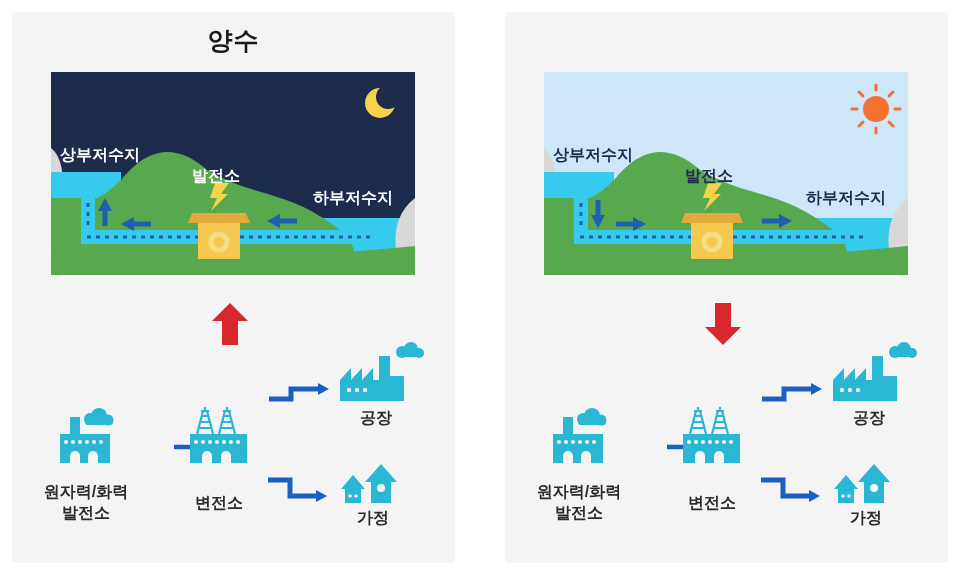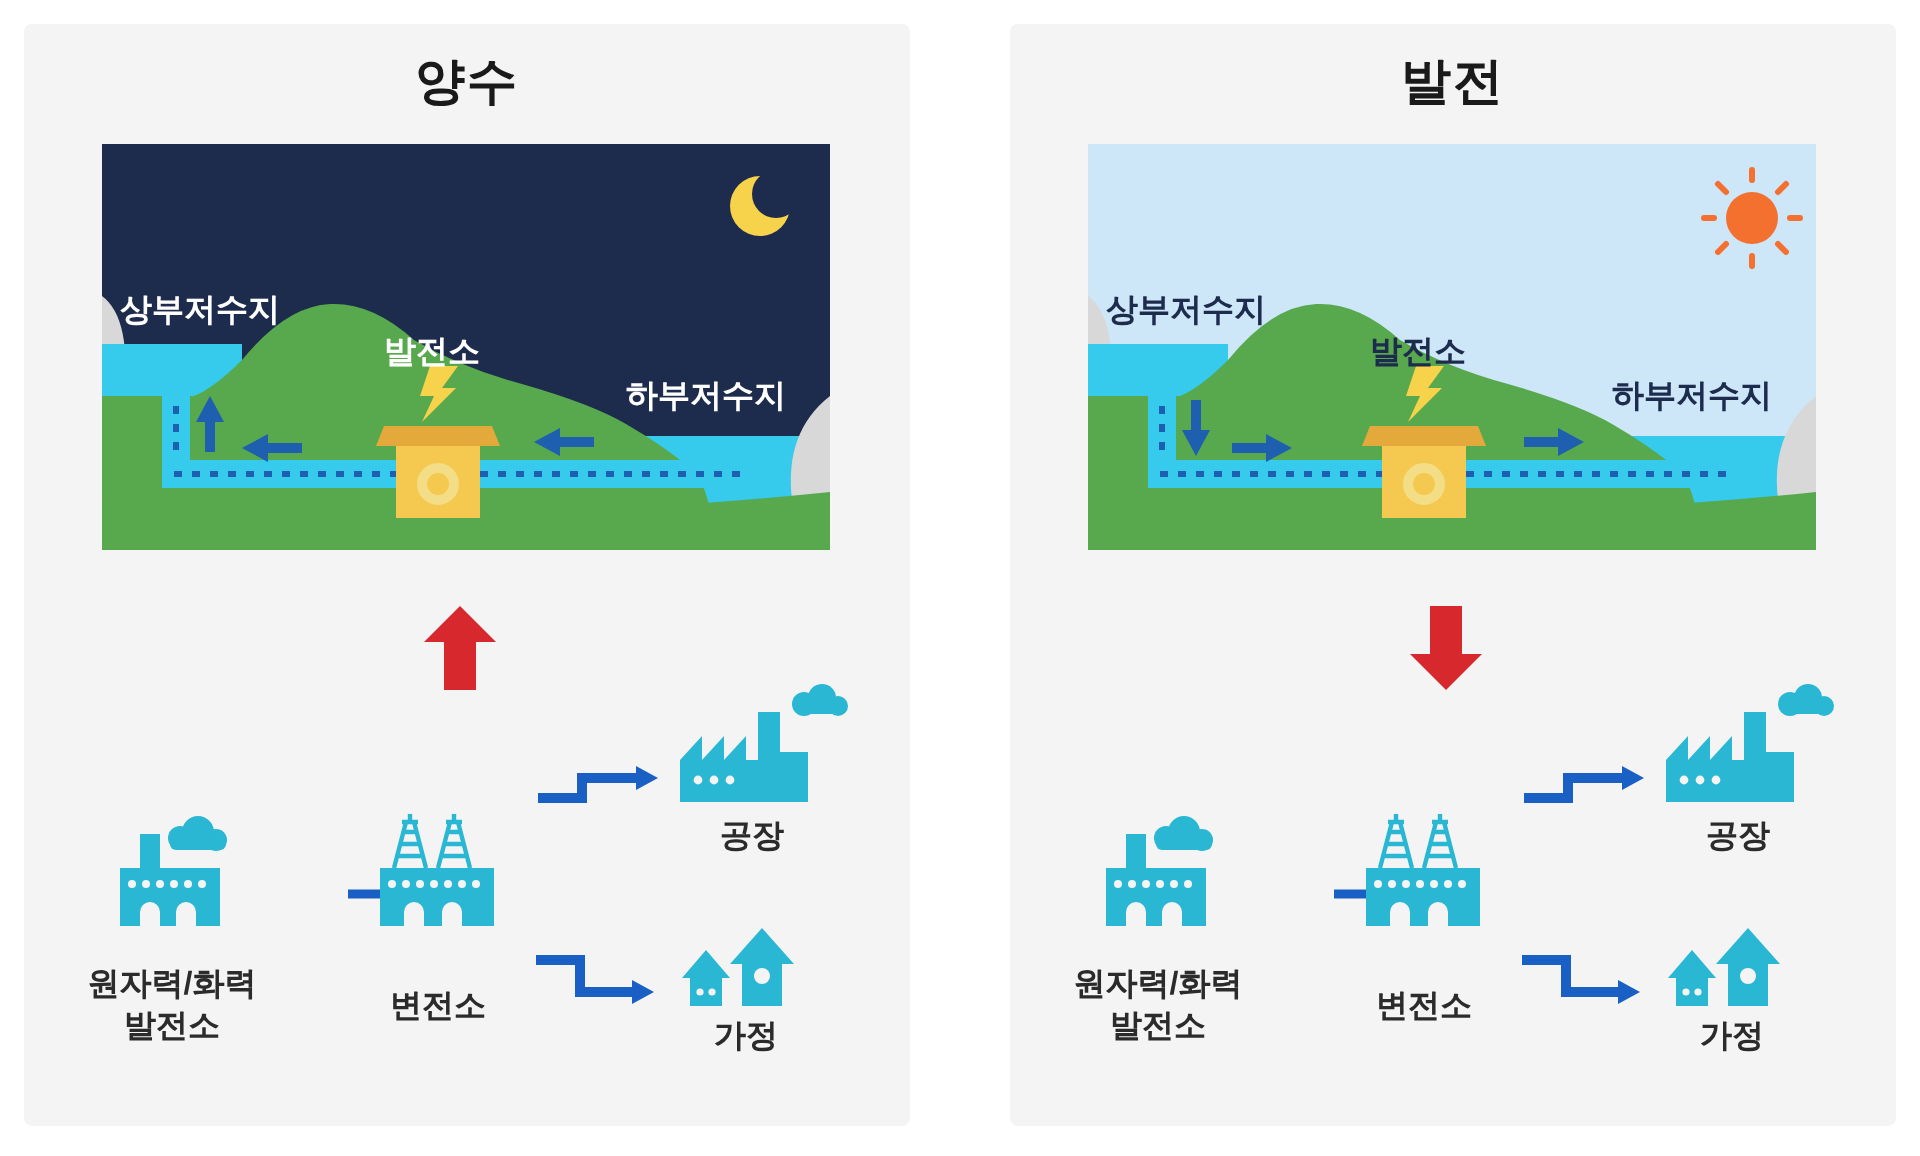--- a/index.html
+++ b/index.html
@@ -143,21 +143,20 @@
       <use href="#icon-homes"></use>
       <text x="74" y="227" text-anchor="middle" class="flow-label">원자력/화력</text>
       <text x="74" y="248" text-anchor="middle" class="flow-label">발전소</text>
       <text x="207" y="238" text-anchor="middle" class="flow-label">변전소</text>
       <text x="364" y="153" text-anchor="middle" class="flow-label">공장</text>
       <text x="361" y="253" text-anchor="middle" class="flow-label">가정</text>
     </svg>
   </section>
 
   <section class="panel panel-right">
-    <h2 class="panel-title">발전</h2>
 
     <svg class="scene" viewBox="0 0 364 203">
       <rect x="0" y="0" width="364" height="203" fill="#CDE6F8"></rect>
       <g>
         <circle cx="332" cy="37" r="13" fill="#F4702E"></circle>
         <g stroke="#F4702E" stroke-width="3" stroke-linecap="round">
           <line x1="351" y1="37" x2="356" y2="37"></line>
             <line x1="313" y1="37" x2="308" y2="37"></line>
           <line x1="332" y1="18" x2="332" y2="13"></line>
             <line x1="332" y1="56" x2="332" y2="61"></line>

